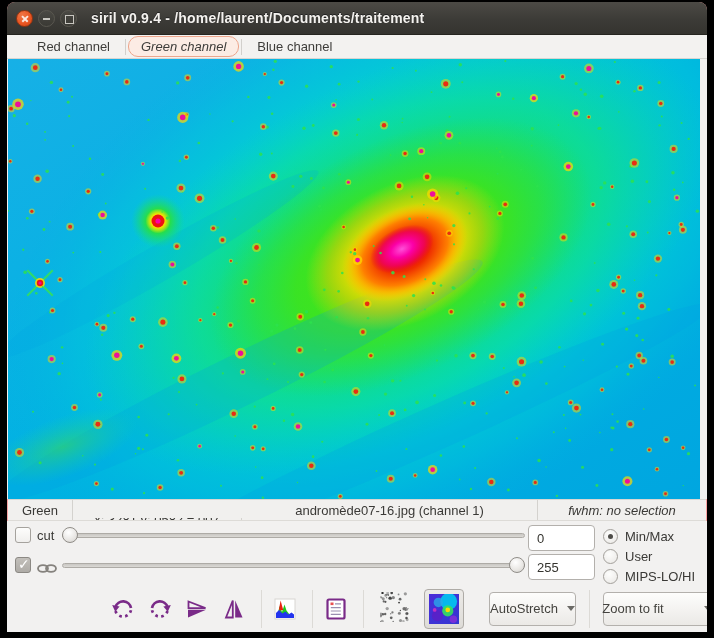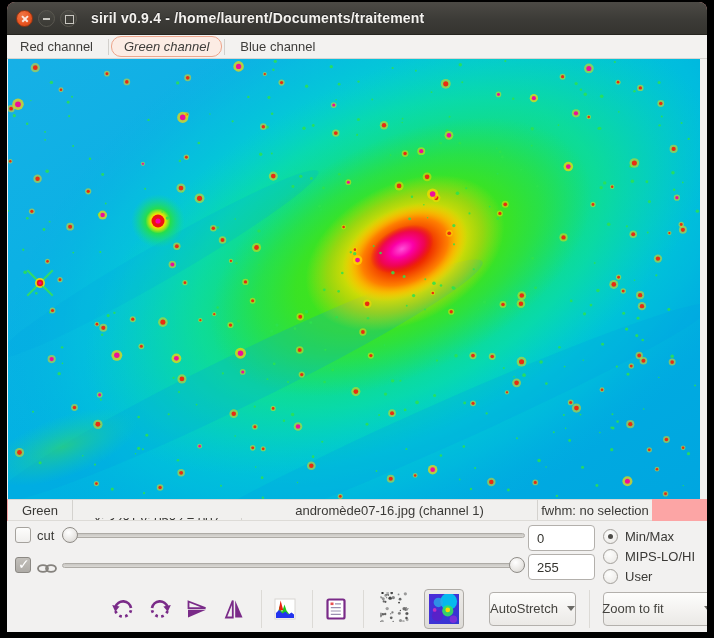--- a/index.html
+++ b/index.html
@@ -25,38 +25,38 @@
   .glyph-x::after  { transform:rotate(-45deg); }
   .glyph-min::before { content:""; position:absolute; left:4px; top:7.5px;
       width:7px; height:1.6px; background:#c8c6c0; }
   .glyph-max::before { content:""; position:absolute; left:4px; top:4px;
       width:7px; height:7px; border:1.5px solid #c8c6c0; }
   .title { color:#f4f2ef; font-size:14px; font-weight:bold; margin-left:14px;
       letter-spacing:.2px; text-shadow:0 -1px 0 #222; white-space:nowrap; }
 
   
   .tabbar { height:24px; background:#f3f2f0; border-bottom:1px solid #d7d5d1;
-      display:flex; align-items:center; padding-left:0; }
+      display:flex; align-items:center; padding-left:17px; }
   .tab { font-size:13px; color:#3e3d3a; padding:2px 12px; height:21px;
       display:flex; align-items:center; border-radius:10px;
       border:1px solid transparent; cursor:default; white-space:nowrap; }
   .tab-sep { width:1px; height:16px; background:#d2d0cc; margin:0 2px; }
   .tab.active { background:#fcece4; border:1px solid #eda58b; color:#3e3d3a;font-style:italic; }
 
   
   .viewport { height:440px; background:#f2f1f0; position:relative; }
   .viewport svg { display:block; margin-left:1px; }
 
   
   .statusbar { height:22px; background:#f1f0ee; border-top:1px solid #d9d7d3;
-      border-bottom:1px solid #dddbd7; display:flex; align-items:stretch; margin-left:1px; width:644px;}
+      border-bottom:1px solid #dddbd7; display:flex; align-items:stretch; margin-left:1px; width:698px;}
   .status-cell { display:flex; align-items:center; justify-content:center;
       font-size:13px; color:#3a3936; border-right:1px solid #d4d2ce; white-space:nowrap; overflow:hidden;}
   .status-cell:last-child { border-right:none; }
-  .sc1 { width:65px; } .sc2 { width:169px;margin-top:18px; } .sc3 { width:296px; } .sc4 { flex:1; }
+  .sc1 { width:65px; } .sc2 { width:169px;margin-top:18px; } .sc3 { width:296px; } .sc4 { flex:1;font-style:italic; }
 
   
   .controls { position:relative; height:64px; background:#f2f1f0; }
   .checkbox { position:absolute; width:16px; height:16px; border-radius:3px;
       background:linear-gradient(#fdfdfc,#f0efed); border:1px solid #a5a29d; }
   .checkbox.checked { background:linear-gradient(#c2bfba,#aeaba6); border-color:#8b8883; }
   .checkbox.checked::after { content:"✓"; position:absolute; left:2px; top:-2px;
       color:#fff; font-size:14px; font-weight:bold; }
   #cut-checkbox { left:8px; top:6px; }
   #link-checkbox { left:8px; top:36px; }
@@ -814,25 +814,25 @@
       </div>
       <input class="entry high" value="255" style="">
 
       <div class="radio-group">
         <div class="radio-row">
           <span class="radio selected"></span>
           <span class="radio-label">Min/Max</span>
         </div>
         <div class="radio-row">
           <span class="radio"></span>
-          <span class="radio-label">MIPS-LO/HI</span>
+          <span class="radio-label">User</span>
         </div>
         <div class="radio-row">
           <span class="radio"></span>
-          <span class="radio-label">User</span>
+          <span class="radio-label">MIPS-LO/HI</span>
         </div>
       </div>
     </div>
 
     <div class="toolbar">
       <div class="tool-icon">
         <svg width="24" height="24" viewBox="0 0 24 24">
           <path d="M20,11 A8,8 0 0 0 4.5,10" fill="none" stroke="#7a2b88" stroke-width="2.7"></path>
           <polygon points="1.2,8 8.6,9.4 4.2,14.8" fill="#7a2b88"></polygon>
           <path d="M4.5,14 A8,8 0 0 0 20,13" fill="none" stroke="#7a2b88" stroke-width="2.7" stroke-dasharray="2.6 3.4"></path>

